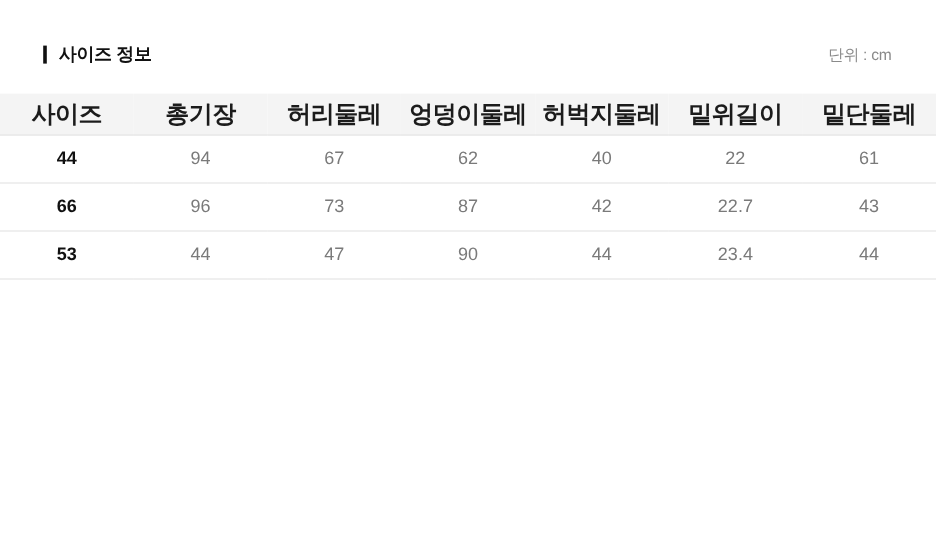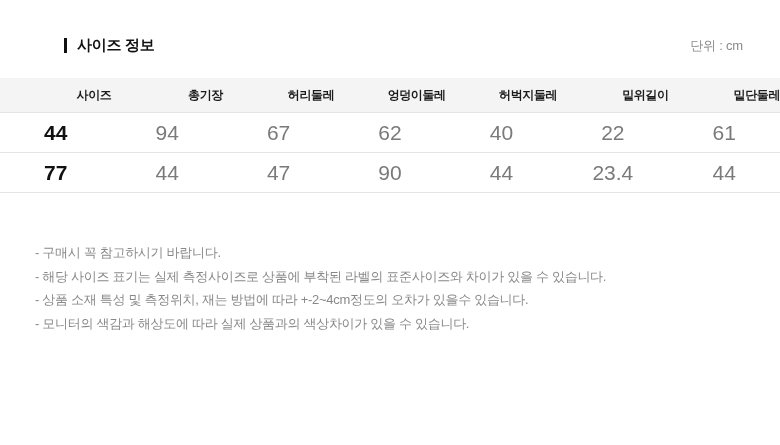--- a/index.html
+++ b/index.html
@@ -14,21 +14,20 @@
     height: 445px;
     background: #ffffff;
     overflow: hidden;
   }
   .top-row {
     display: flex;
     justify-content: space-between;
     align-items: flex-end;
     padding: 34px 37px 0 36px;
     height: 21px;
-    margin-left: 28px;
   }
   .title-wrap {
     display: flex;
     align-items: center;
   }
   .title-bar {
     display: inline-block;
     width: 3px;
     height: 15px;
     background: #111111;
@@ -49,32 +48,32 @@
     width: 100%;
     border-collapse: collapse;
     table-layout: fixed;
     margin-top: 23px;
   }
   table.size-table thead tr {
     background: #f4f4f4;
   }
   table.size-table th {
     height: 34px;
-    font-size: 12px;
+    font-size: 20px;
     font-weight: 700;
     color: #1b1b1b;
-    text-align: right;
+    text-align: center;
     vertical-align: middle;
     letter-spacing: -0.4px;
     border-bottom: 1px solid #e4e4e4;
     padding: 0;
   }
   table.size-table td {
     height: 39px;
-    font-size: 21px;
+    font-size: 15px;
     color: #7a7a7a;
     text-align: center;
     vertical-align: middle;
     border-bottom: 1px solid #e4e4e4;
     padding: 0;
   }
   table.size-table td.size-cell {
     color: #111111;
     font-weight: 700;
   }
@@ -118,31 +117,34 @@
       <tr>
         <td class="size-cell">44</td>
         <td>94</td>
         <td>67</td>
         <td>62</td>
         <td>40</td>
         <td>22</td>
         <td>61</td>
       </tr>
       <tr>
-        <td class="size-cell">77</td>
+        <td class="size-cell">66</td>
+        <td>96</td>
+        <td>73</td>
+        <td>87</td>
+        <td>42</td>
+        <td>22.7</td>
+        <td>43</td>
+      </tr>
+      <tr>
+        <td class="size-cell">53</td>
         <td>44</td>
         <td>47</td>
         <td>90</td>
         <td>44</td>
         <td>23.4</td>
         <td>44</td>
       </tr>
     </tbody>
   </table>
 
-  <div class="notes">
-    <p>- 구매시 꼭 참고하시기 바랍니다.</p>
-    <p>- 해당 사이즈 표기는 실제 측정사이즈로 상품에 부착된 라벨의 표준사이즈와 차이가 있을 수 있습니다.</p>
-    <p>- 상품 소재 특성 및 측정위치, 재는 방법에 따라 +-2~4cm정도의 오차가 있을수 있습니다.</p>
-    <p>- 모니터의 색감과 해상도에 따라 실제 상품과의 색상차이가 있을 수 있습니다.</p>
-  </div>
 
 </div>
 
 </body></html>

